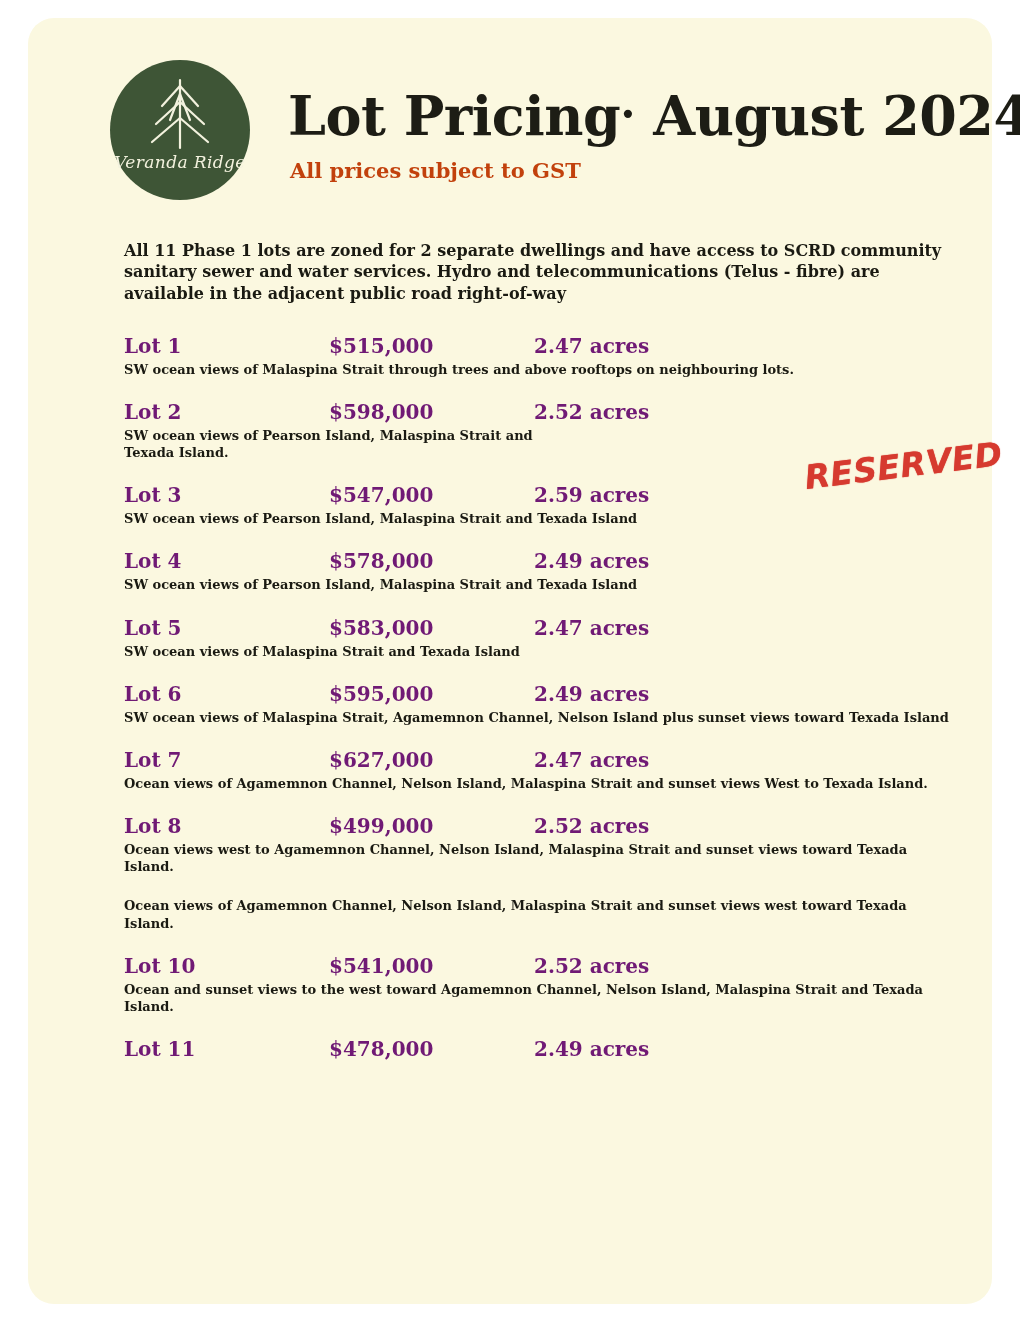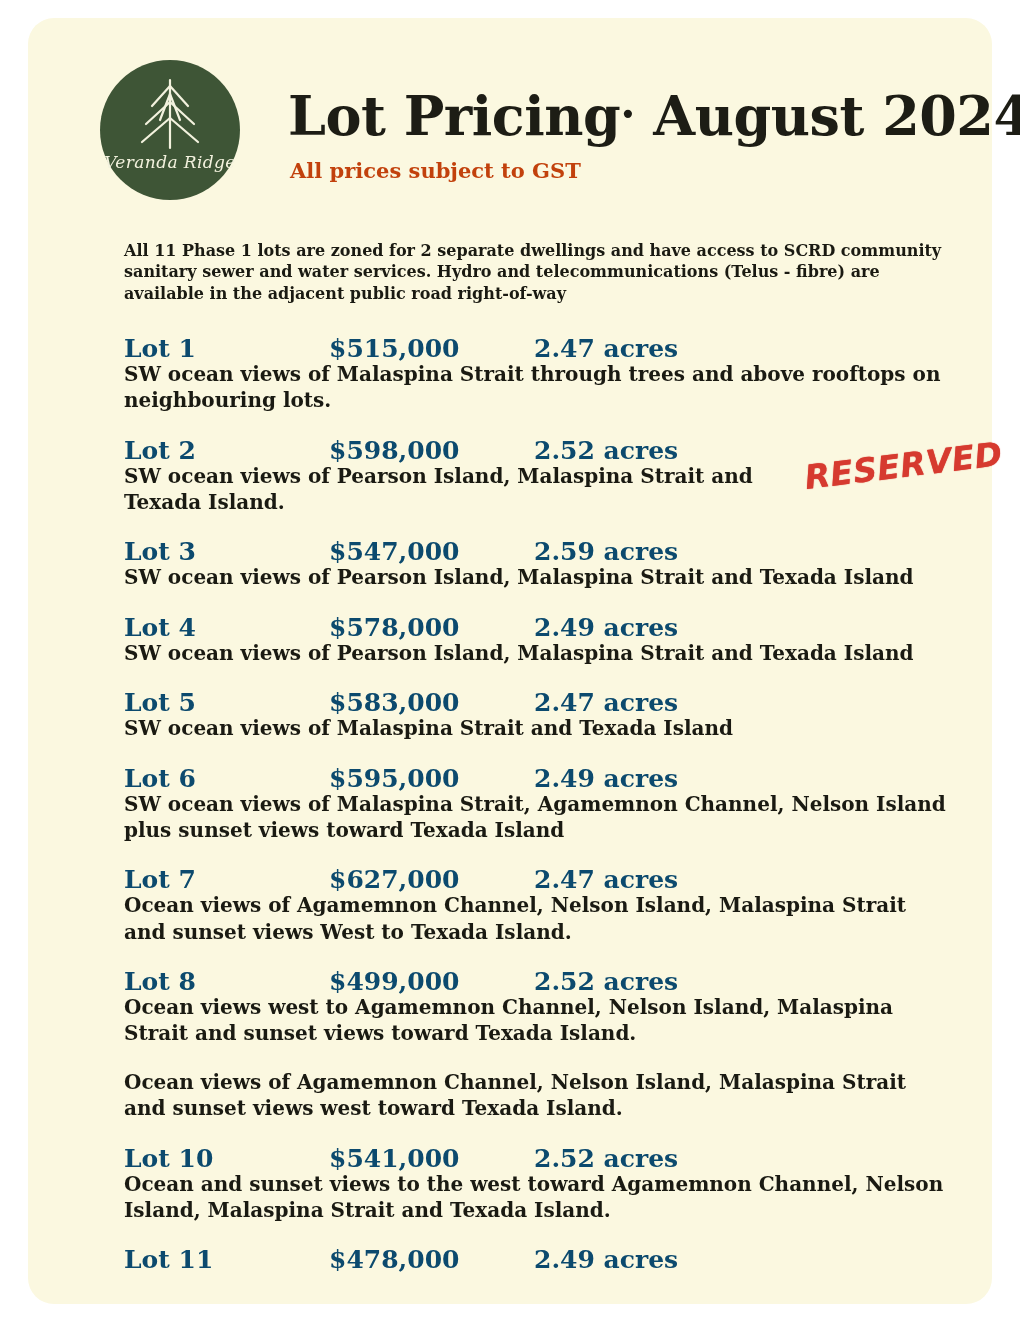--- a/index.html
+++ b/index.html
@@ -24,21 +24,21 @@
   }
   .header {
     position: absolute;
     left: 70px;
     top: 40px;
     width: 880px;
     height: 155px;
   }
   .logo {
     position: absolute;
-    left: 2px;
+    left: 12px;
     top: 2px;
     width: 140px;
     height: 140px;
     border-radius: 50%;
     background: #3e5536;
     text-decoration: underline;
   }
   .logo svg {
     position: absolute;
     left: 30px;
@@ -95,32 +95,32 @@
     width: 835px;
     margin-bottom: 30px;
   }
   .lot {
     margin-bottom: 22px;
     position: relative;
   }
   .lot-head {
     font-family: "DejaVu Serif", serif;
     font-weight: bold;
-    font-size: 25px;
-    color: #0c4a6e;
+    font-size: 20px;
+    color: #701a75;
     height: 25px;
     position: relative;
   }
   .lot-name { position: absolute; left: 0; top: 0; }
   .lot-price { position: absolute; left: 205px; top: 0; }
   .lot-acres { position: absolute; left: 410px; top: 0; }
   .lot-desc {
     font-family: "DejaVu Serif", serif;
     font-weight: bold;
-    font-size: 20px;
+    font-size: 13px;
     line-height: 1.32;
     color: #1a1a12;
     width: 830px;
     margin-top: 2px;
   }
   .reserved {
     position: absolute;
     left: 680px;
     top: 112px;
     font-family: "DejaVu Sans", sans-serif;

